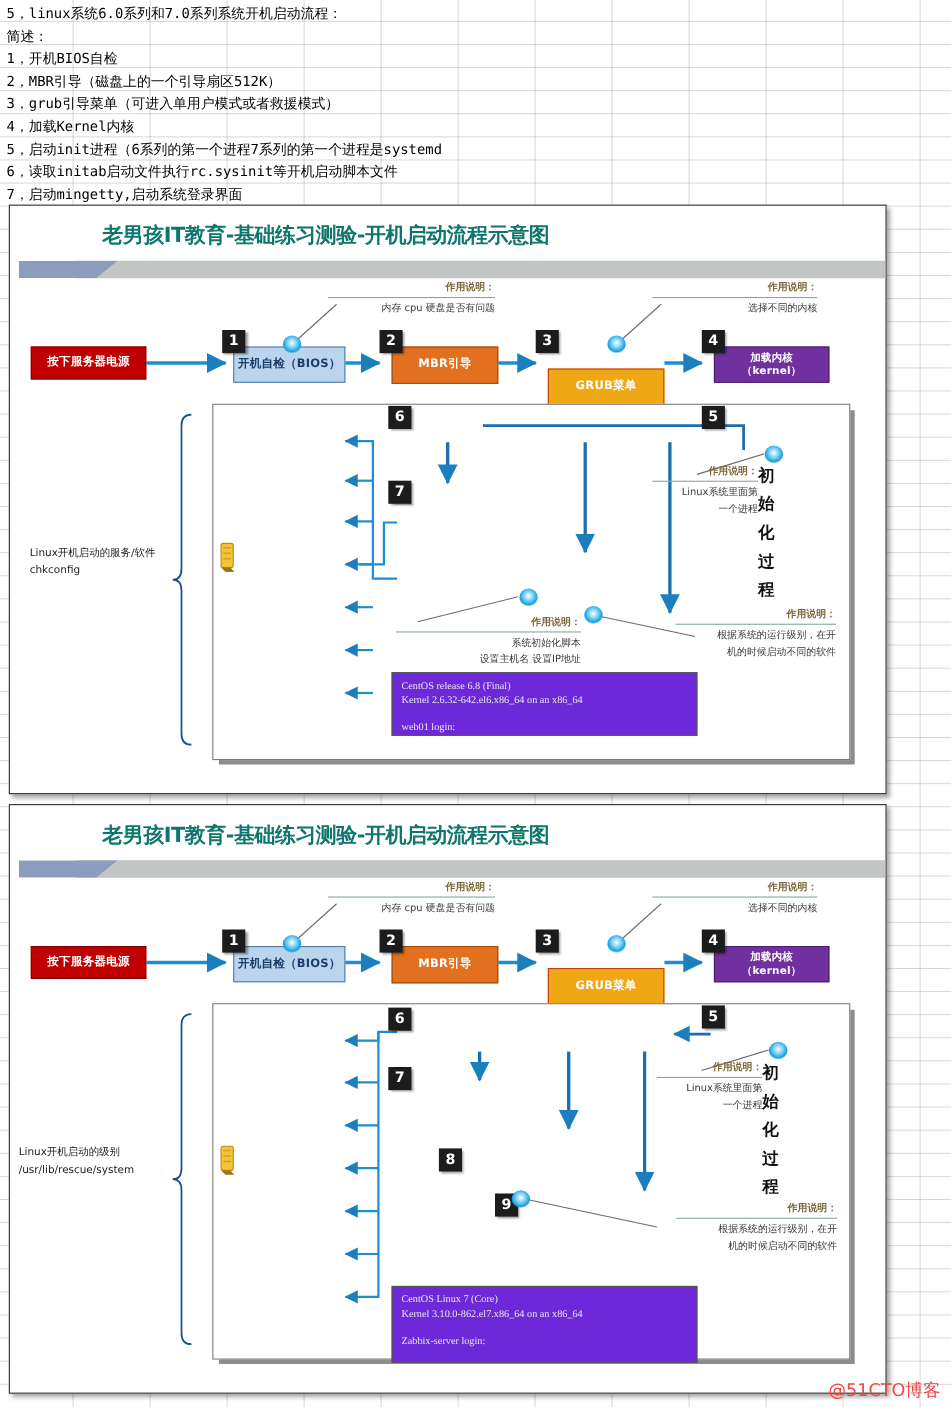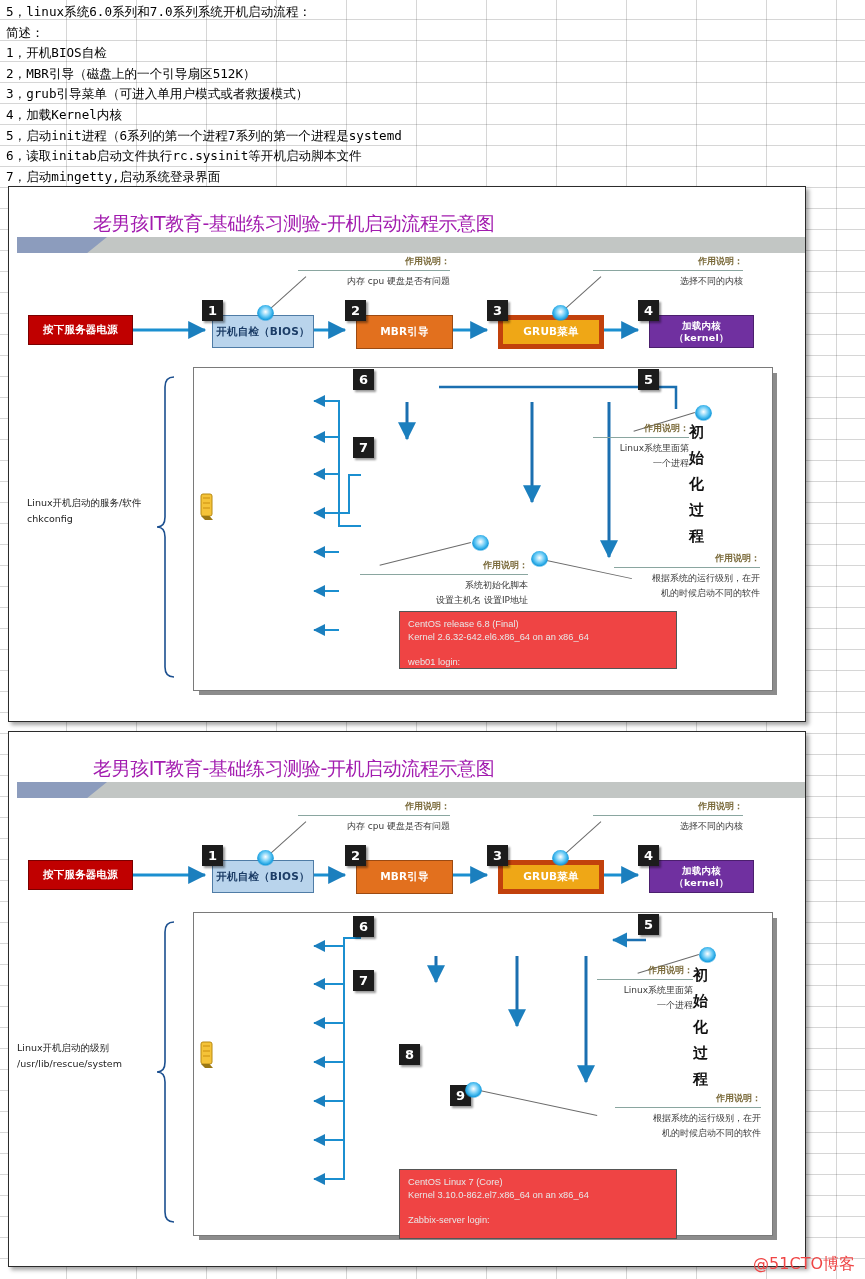--- a/index.html
+++ b/index.html
@@ -30,37 +30,37 @@
   
   .slide{
     position:absolute;left:8px;width:796px;
     background:#fff;border:1px solid #2b2b2b;
     box-shadow:3px 3px 4px rgba(0,0,0,.35);
     z-index:4;overflow:hidden;
   }
   #slide-1{top:186px;height:534px;}
   #slide-2{top:731px;height:534px;}
   .slide-title{
-    position:absolute;left:84px;top:24px;
-    font-size:19px;font-weight:normal;color:#a21caf;letter-spacing:-0.4px;
+    position:absolute;left:84px;top:14px;
+    font-size:19px;font-weight:bold;color:#0f766e;letter-spacing:-0.4px;
     font-family:"DejaVu Sans","Liberation Sans",sans-serif;
   }
   .title-band{position:absolute;left:0;top:50px;height:16px;width:100%;}
   .band-grey{position:absolute;left:60px;top:0;height:16px;right:0;background:#c2c6c4;}
   .band-blue{position:absolute;left:8px;top:0;height:16px;width:90px;
     background:#8c9cbd;clip-path:polygon(0 0,100% 0,78% 100%,0 100%);}
 
   
   .box{position:absolute;box-sizing:border-box;display:flex;flex-direction:column;
     align-items:center;justify-content:center;text-align:center;
     font-weight:bold;color:#ffffff;letter-spacing:.2px;line-height:1.25;}
   .b-red{background:#c00000;border:1px solid #7a0000;color:#fff;font-size:10.5px;}
   .b-blue-l{background:#b9d4ec;border:1px solid #4f7ca6;color:#1b3c66;font-size:10.5px;}
   .b-orange{background:#e2701e;border:1px solid #9c4a12;font-size:10.5px;}
-  .b-amber{background:#efa716;border:5px solid #c2410c;font-size:10.5px;}
+  .b-amber{background:#efa716;border:1px solid #c2410c;font-size:10.5px;margin-top:20px;}
   .b-purple{background:#7030a0;border:1px solid #4b1f6e;font-size:9.5px;}
   .b-teal{background:#0f9d7f;border:1px solid #0a6a56;font-size:10.5px;}
   .b-teal2{background:#119b7d;border:1px solid #0a6a56;font-size:10px;}
   .b-green{background:#7fbf3f;border:1px solid #5c8d2c;font-size:9.5px;}
   .b-mint{background:#7fc8b5;border:1px solid #4e9b86;font-size:10px;}
   .b-salmon{background:#f1a183;border:1px solid #c1724f;font-size:10px;}
   .b-rose{background:#bf5572;border:1px solid #8e3a53;font-size:10px;}
   .b-cyan{background:#1aa0e0;border:1px solid #0f6c99;font-size:10px;}
   .b-white{background:#fff;border:1px solid #6f6f6f;color:#222;font-weight:normal;
     font-size:9.5px;align-items:flex-start;text-align:left;}
@@ -85,23 +85,23 @@
     z-index:10;}
   .leader{position:absolute;height:1px;background:#6b6b6b;
     transform-origin:0 0;z-index:6;}
 
   
   .vtext{position:absolute;display:flex;flex-direction:column;
     align-items:center;font-weight:bold;font-size:15px;color:#111;z-index:8;}
   .vtext span{line-height:26px;}
 
   
-  .term{position:absolute;background:#ef4444;border:1px solid #555;
-    color:#e8e8e8;font-family:Liberation Sans, sans-serif;
-    font-size:9.3px;line-height:12.5px;padding:6px 8px;box-sizing:border-box;z-index:6;margin-left:43px;}
+  .term{position:absolute;background:#6d28d9;border:1px solid #555;
+    color:#e8e8e8;font-family:Liberation Serif, serif;
+    font-size:9.3px;line-height:12.5px;padding:6px 8px;box-sizing:border-box;z-index:6;}
 
   
   .grp-label{position:absolute;font-size:9.5px;color:#222;
     line-height:16px;z-index:6;}
 
   
   .panel{position:absolute;border:1px solid #7a7a7a;background:#fff;z-index:2;}
   .panel-shadow{position:absolute;background:rgba(0,0,0,.45);z-index:1;}
 
   

